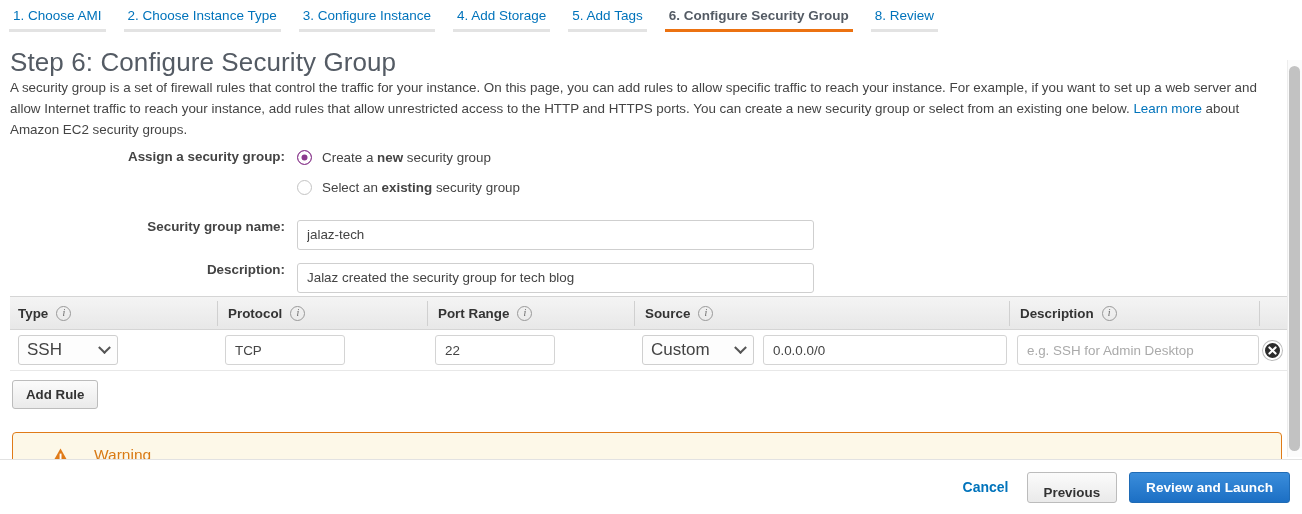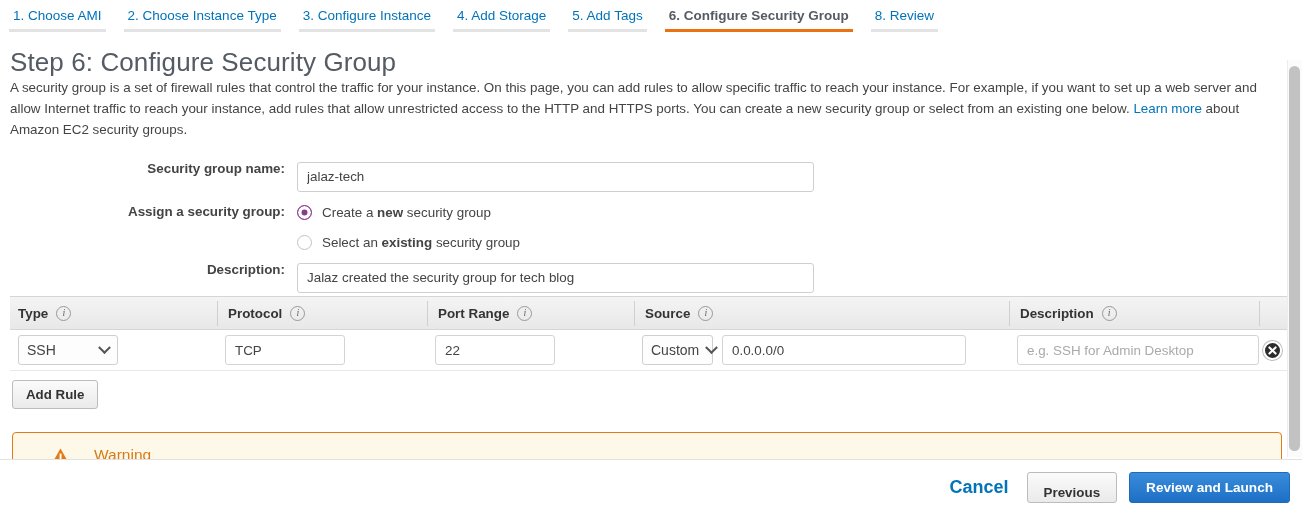--- a/index.html
+++ b/index.html
@@ -139,30 +139,30 @@
   .col-proto   { width: 210px; }
   .col-port    { width: 207px; }
   .col-source  { width: 375px; }
   .col-desc    { width: 250px; }
   .col-act     { width: 31px; }
 
   select.sel, .sel {
     height: 30px;
     border: 1px solid #cfcfcf; border-radius: 3px;
     background: #fdfdfd;
-    font-size: 14px; color: #444;
+    font-size: 17px; color: #444;
     font-family: "Liberation Sans", sans-serif;
     padding: 0 8px;
     appearance: none; -webkit-appearance: none;
     position: relative;
     display: flex; align-items: center;
     cursor: pointer;
   }
   .sel-type { width: 100px; justify-content: space-between; }
-  .sel-source { width: 71px; justify-content: flex-start; }
+  .sel-source { width: 112px; justify-content: space-between; }
   .chev {
     width: 9px; height: 9px;
     border-right: 2px solid #555; border-bottom: 2px solid #555;
     transform: rotate(45deg) translate(-2px,-2px);
     margin-left: 8px; flex: 0 0 auto;
   }
 
   .inp-small {
     height: 30px; border: 1px solid #d4d4d4; border-radius: 3px;
     background: #fff; font-size: 13.4px; color: #444;
@@ -218,21 +218,21 @@
   .footer {
     position: absolute; left: 0; bottom: 0;
     width: 1302px; height: 55px;
     background: #ffffff;
     border-top: 1px solid #e2e2e2;
     display: flex; align-items: center; justify-content: flex-end;
     padding-right: 12px;
   }
   .btn-cancel {
     background: none; border: none;
-    color: #0073bb; font-size: 18px; font-weight: bold;
+    color: #0073bb; font-size: 14px; font-weight: bold;
     font-family: "Liberation Sans", sans-serif;
     cursor: pointer; padding: 0 12px;
   }
   .btn-prev {
     height: 31px; padding: 12px 16px; margin-left: 6px;
     border: 1px solid #bcbcbc; border-radius: 3px;
     background: linear-gradient(to bottom, #fbfbfb 0%, #eaeaea 100%);
     font-size: 13.4px; font-weight: bold; color: #333;
     font-family: "Liberation Sans", sans-serif; cursor: pointer;
   }
@@ -293,42 +293,42 @@
     </div>
   </div>
 
   <h1 class="page-title">Step 6: Configure Security Group</h1>
 
   <div class="intro">
     <span>A security group is a set of firewall rules that control the traffic for your instance. On this page, you can add rules to allow specific traffic to reach your instance. For example, if you want to set up a web server and allow Internet traffic to reach your instance, add rules that allow unrestricted access to the HTTP and HTTPS ports. You can create a new security group or select from an existing one below. </span><a href="#">Learn more</a><span> about Amazon EC2 security groups.</span>
   </div>
 
   <div class="form-area">
-
-    <div class="form-row" style="margin-top:12px;">
-      <div class="form-label">Security group name:</div>
-      <div class="form-control field-row">
-        <input class="text-input" type="text" value="jalaz-tech" style="">
-      </div>
-    </div>
 
     <div class="form-row">
       <div class="form-label">Assign a security group:</div>
       <div class="form-control">
         <div class="radio-line">
           <span class="radio checked"></span>
           <span class="radio-text"><span>Create a </span><b>new</b><span> security group</span></span>
         </div>
         <div class="radio-line">
           <span class="radio"></span>
           <span class="radio-text"><span>Select an </span><b>existing</b><span> security group</span></span>
         </div>
       </div>
     </div>
 
+    <div class="form-row" style="margin-top:12px;">
+      <div class="form-label">Security group name:</div>
+      <div class="form-control field-row">
+        <input class="text-input" type="text" value="jalaz-tech" style="">
+      </div>
+    </div>
+
     <div class="form-row">
       <div class="form-label">Description:</div>
       <div class="form-control field-row">
         <input class="text-input" type="text" value="Jalaz created the security group for tech blog" style="">
       </div>
     </div>
 
   </div>
 
   <div class="rules-table">

